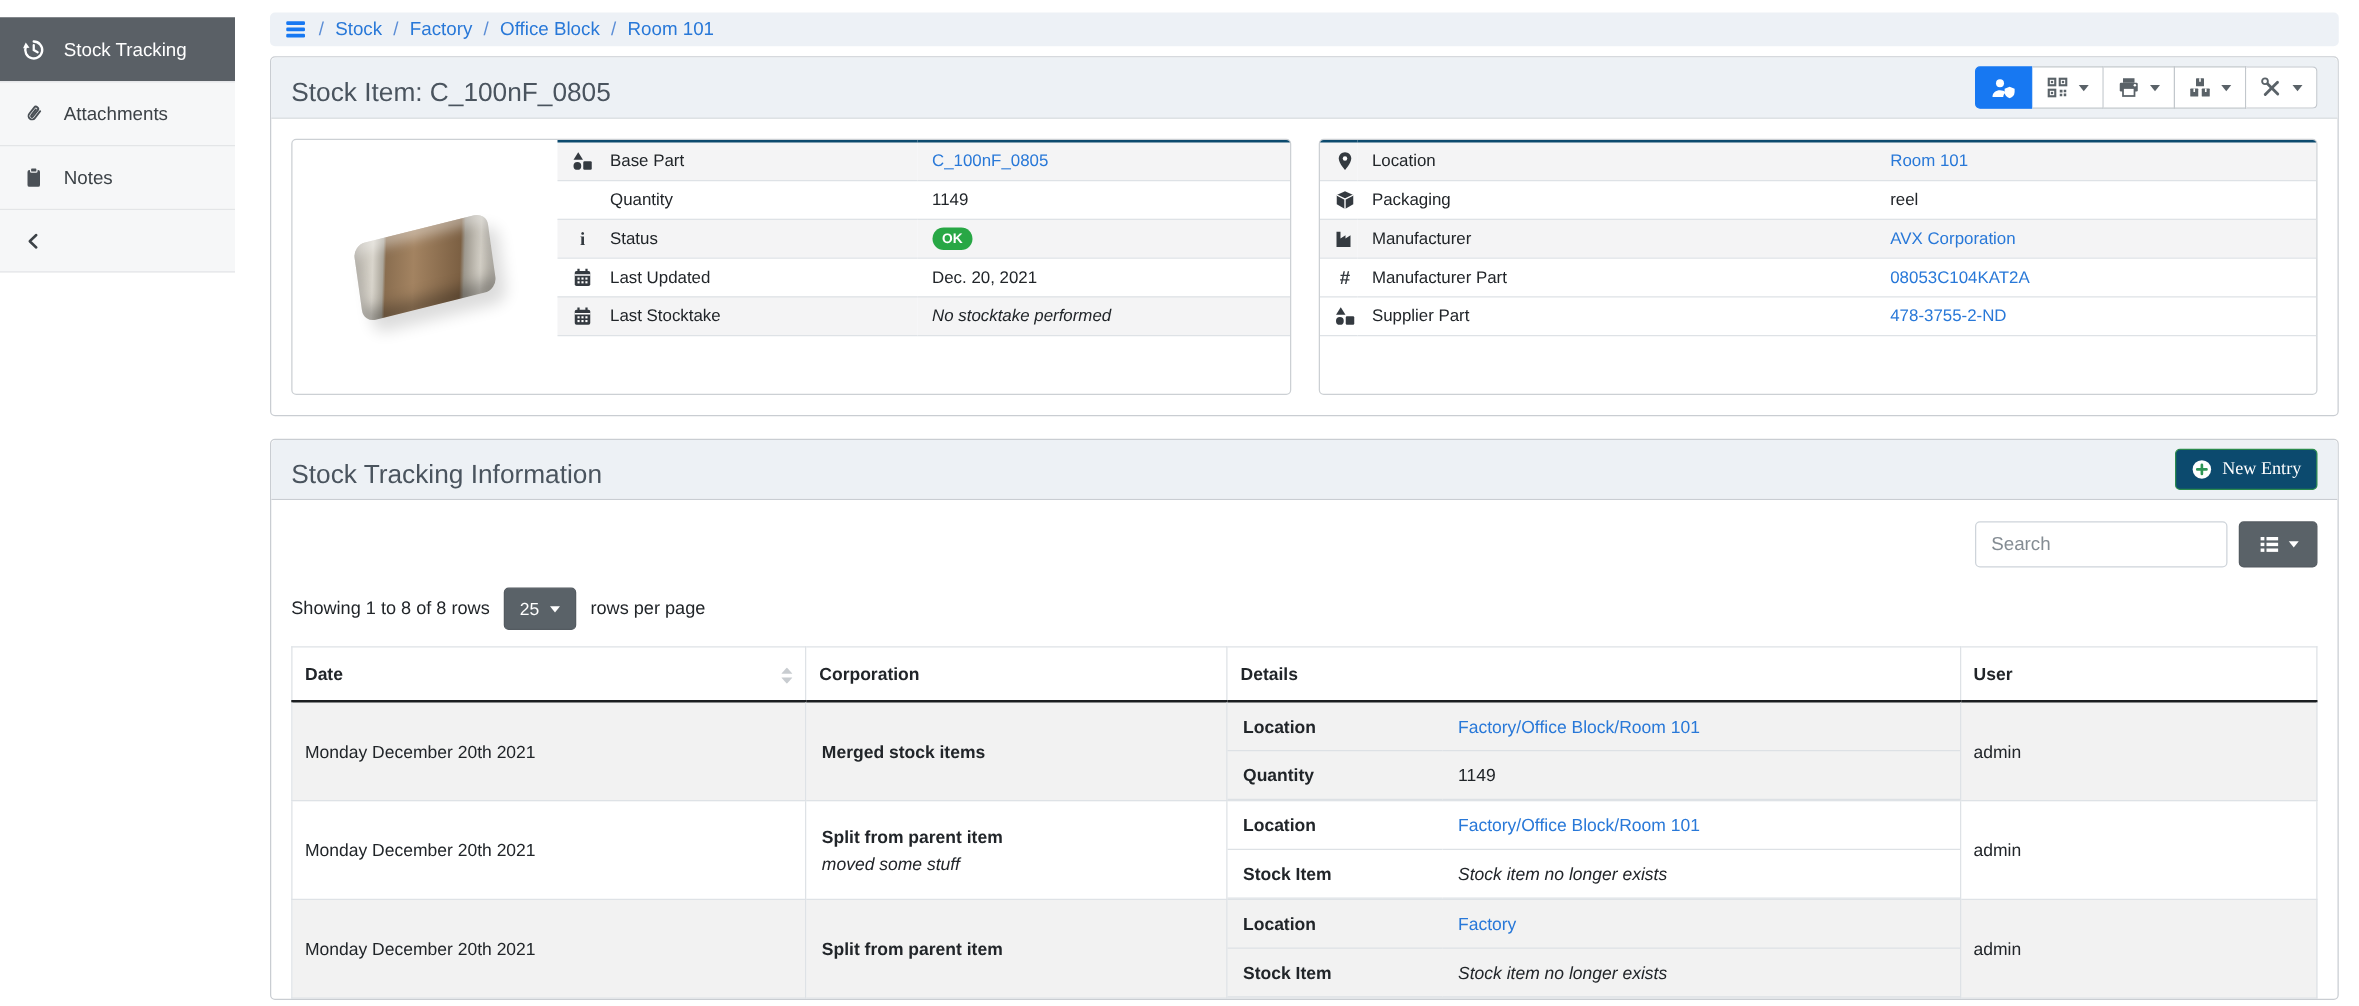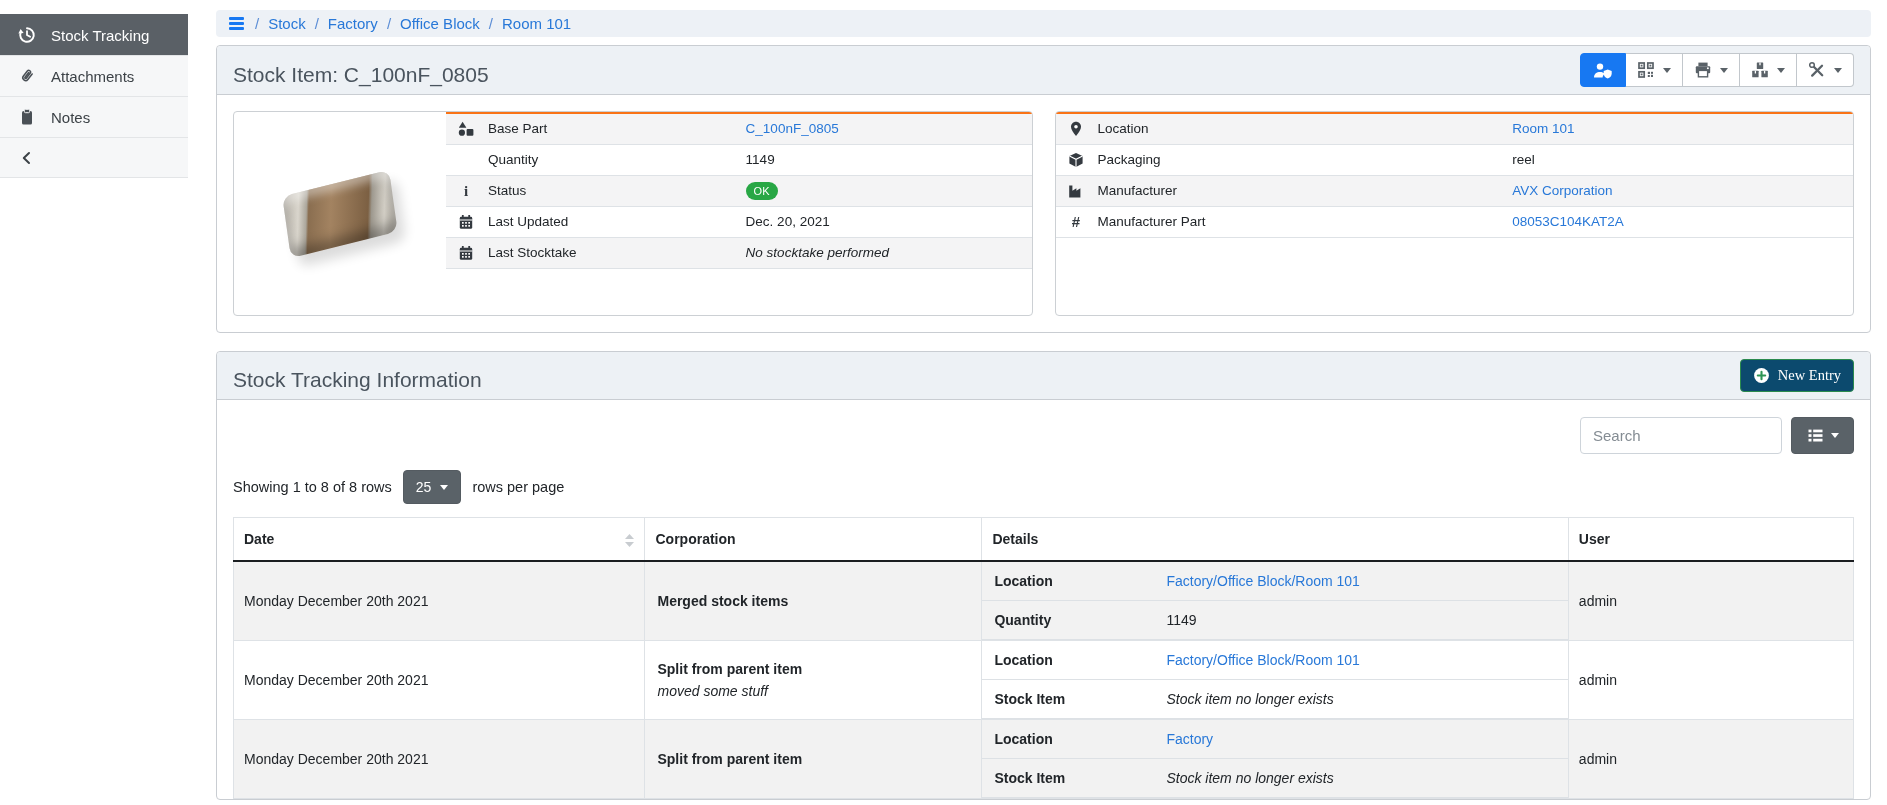--- a/index.html
+++ b/index.html
@@ -9,21 +9,21 @@
     background:#fff; color:#212529;
     font-family:"Liberation Sans", sans-serif;
     font-size:14px;
   }
   .app { display:flex; width:100%; height:100%; }
 
   
   .sidebar { width:188px; flex:0 0 188px; padding-top:14px; }
   .side-item {
     display:flex; align-items:center; gap:15px;
-    height:41px; padding-left:18px;
+    height:51px; padding-left:18px;
     background:#f6f7f8; border-top:1px solid #e3e5e7;
     color:#3c4247; font-size:15px; cursor:pointer;
   }
   .side-item:last-of-type { border-bottom:1px solid #e3e5e7; }
   .side-item.active { background:#5a6066; border-color:#5a6066; color:#fff; }
   .side-item .ic { width:18px; height:18px; flex:0 0 18px; }
 
   
   .main { flex:1; min-width:0; padding:10px 16px 0 28px; }
 
@@ -61,32 +61,32 @@
   
   .details-row { display:flex; gap:22px; padding:16px; }
   .detail-box { flex:1; border:1px solid #ccd0d4; border-radius:4px; min-height:203px; display:flex; align-items:flex-start; overflow:hidden; }
   .thumb-wrap { width:212px; flex:0 0 212px; height:203px; display:flex; align-items:center; justify-content:center; }
   .capacitor {
     width:110px; height:62px; border-radius:10px;
     transform:rotate(-14deg) skewX(-6deg);
     background:linear-gradient(100deg,#b6b1a7 0%,#d9d5cc 14%,#aba69b 21%,#8a6e50 23%,#a38361 42%,#7c6043 74%,#9d988e 77%,#d3cfc6 88%,#a5a096 100%);
     box-shadow:7px 11px 12px rgba(0,0,0,.14), inset 0 7px 9px rgba(255,255,255,.4), inset 0 -9px 11px rgba(0,0,0,.28);
   }
-  .detail-table { width:100%; border-collapse:collapse; font-size:13.5px; border-top:2px solid #f97316; }
+  .detail-table { width:100%; border-collapse:collapse; font-size:13.5px; border-top:2px solid #0c4a6e; }
   .detail-table td { padding:6px 12px; border-bottom:1px solid #dee2e6; height:31px; }
   .detail-table tr.stripe { background:#f4f4f5; }
   .detail-table .icon-cell { width:30px; padding-right:0; }
   .detail-table .icon-cell .ic { width:16px; height:16px; display:block; }
   .lbl-left { width:44%; }
   .lbl-right { width:52%; }
   a.link { color:#2878d8; text-decoration:none; cursor:pointer; }
   .em { font-style:italic; }
   .badge-ok {
     display:inline-block; background:#28a745; color:#fff;
-    font-size:11px; font-weight:normal; line-height:1;
+    font-size:11px; font-weight:bold; line-height:1;
     padding:4px 8px 3px; border-radius:9px;
   }
 
   
   .card.tracking { margin-top:18px; }
   .btn-new {
     display:flex; align-items:center; gap:8px;
     background:#0c4a6e; border:1px solid #2a8a4e; color:#fff;
     height:33px; padding:0 12px; border-radius:4px;
     font-size:14.5px; font-family:Liberation Serif, serif; cursor:pointer;
@@ -359,20 +359,31 @@
               </tr>
               <tr>
                 <td class="icon-cell">
                     <svg class="ic" viewBox="0 0 16 16" width="16" height="16">
                       <text x="8" y="13" text-anchor="middle" font-family="Liberation Sans, sans-serif" font-size="15" font-weight="bold" fill="#343a40">#</text>
                     </svg>
                   </td>
                 <td class="lbl-right">Manufacturer Part</td>
                 <td><a class="link">08053C104KAT2A</a></td>
               </tr>
+              <tr>
+                <td class="icon-cell">
+                    <svg class="ic" viewBox="0 0 16 16" width="16" height="16">
+                      <polygon points="4.6,0.8 8.4,6.8 0.8,6.8" fill="#343a40"></polygon>
+                      <rect x="8.6" y="8" width="6.8" height="6.8" rx="1" fill="#343a40"></rect>
+                      <circle cx="3.9" cy="11.7" r="3.1" fill="#343a40"></circle>
+                    </svg>
+                  </td>
+                <td class="lbl-right">Supplier Part</td>
+                <td><a class="link">478-3755-2-ND</a></td>
+              </tr>
             </tbody>
           </table>
         </div>
       </div>
     </section>
 
     <section class="card tracking">
       <div class="card-header">
         <h2 class="card-title">Stock Tracking Information</h2>
         <button class="btn-new">

